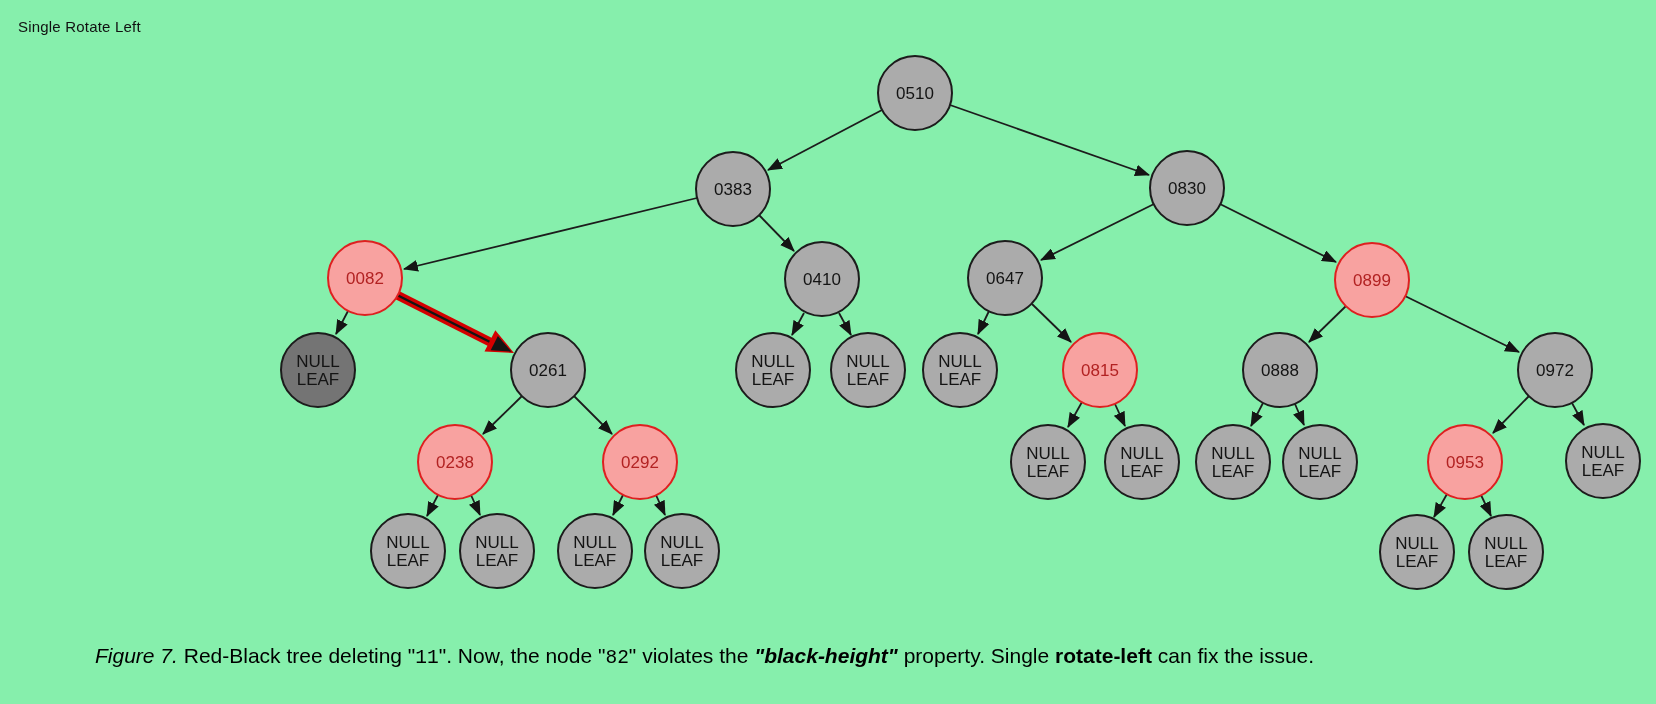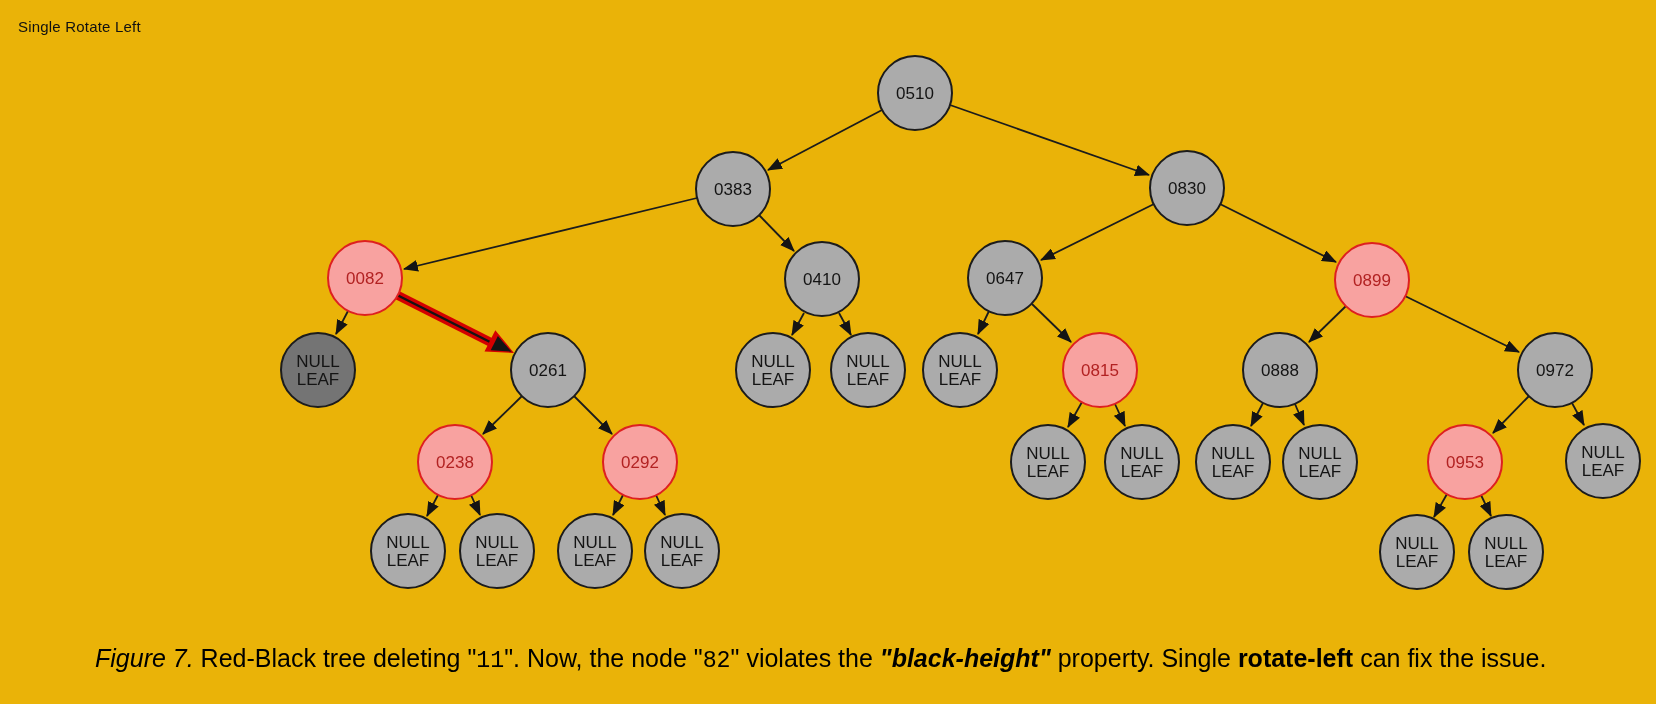--- a/index.html
+++ b/index.html
@@ -1,21 +1,21 @@
 <!DOCTYPE html>
 <html><head>
 <meta charset="utf-8">
 <style>
   * { margin: 0; padding: 0; box-sizing: border-box; }
   html, body { background: #ffffff; }
   .stage {
     position: relative;
     width: 1656px;
     height: 704px;
-    background: #eab308;
+    background: #86efac;
     font-family: "Liberation Sans", sans-serif;
     overflow: hidden;
   }
   .diagram-title {
     position: absolute;
     left: 18px;
     top: 18px;
     font-size: 15px;
     color: #111111;
     letter-spacing: 0.2px;
@@ -49,21 +49,21 @@
     font-size: 17px;
     fill: #141414;
     text-anchor: middle;
   }
   .node-label.red-text { fill: #b22222; }
   .caption {
     position: absolute;
     left: 95px;
     top: 644px;
     width: 1500px;
-    font-size: 25px;
+    font-size: 21px;
     color: #000000;
     white-space: nowrap;
   }
   .seg-italic { font-style: italic; }
   .seg-code { font-family: "Liberation Mono", monospace; font-size: 0.93em; }
   .seg-bi { font-weight: bold; font-style: italic; }
   .seg-bold { font-weight: bold; }
 </style>
 </head>
 <body>

